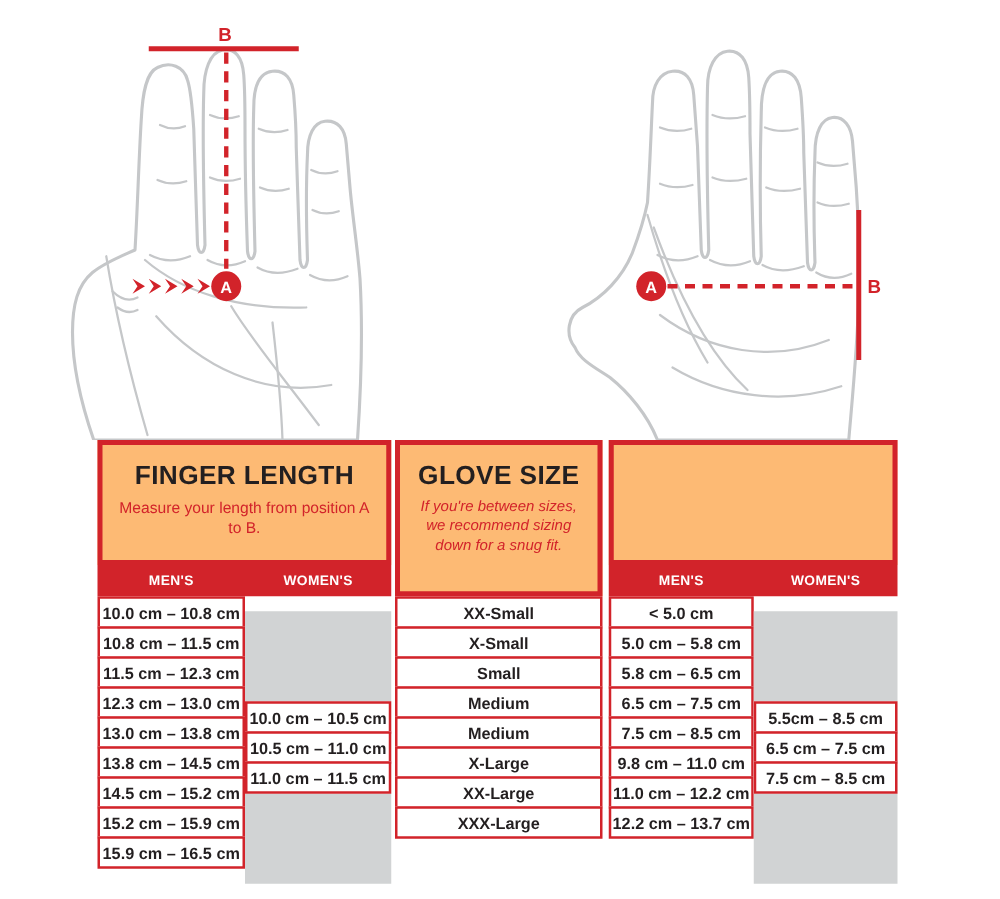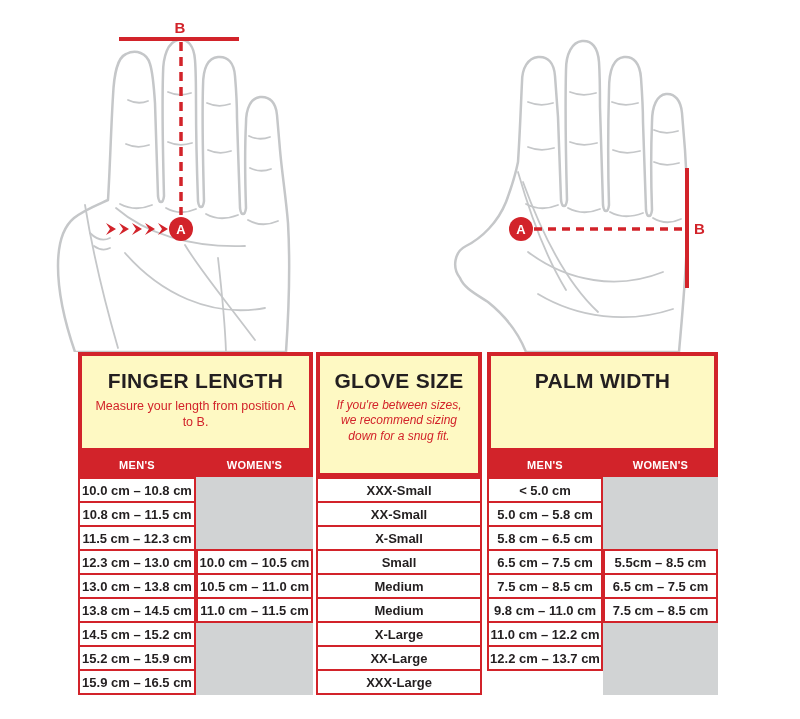--- a/index.html
+++ b/index.html
@@ -18,40 +18,40 @@
   .marker-letter{fill:#fff;font-weight:bold;font-size:13px;text-anchor:middle;}
   .b-letter{fill:var(--red);font-weight:bold;font-size:15px;}
   .chev{fill:var(--red);}
 
   
   .sec{position:absolute;top:352px;}
   #sec-finger{left:78px;width:235px;}
   #sec-glove{left:316px;width:166px;}
   #sec-palm{left:487px;width:231px;}
 
-  .hdr{position:absolute;left:0;right:0;top:0;background:#fef9c3;border:4px solid var(--red);
+  .hdr{position:absolute;left:0;right:0;top:0;background:#fdba74;border:4px solid var(--red);
        box-sizing:border-box;text-align:center;}
   .hdr-short{height:100px;}
   .hdr-tall{height:125px;}
   .hdr h2{margin:13px 4px 5px;font-size:21px;letter-spacing:.3px;color:var(--ink);
           font-weight:bold;white-space:nowrap;}
   .sub{color:var(--red);font-weight:normal;font-size:12.5px;line-height:1.28;padding:0 12px;}
   .sub-italic{font-style:italic;font-size:12px;padding:0 8px;}
 
   .band{position:absolute;left:0;right:0;top:100px;height:25px;background:var(--red);
         display:flex;color:#fff;font-weight:bold;font-size:11px;letter-spacing:.3px;}
   .band>div{display:flex;align-items:center;justify-content:center;}
 
   .rows{position:absolute;left:0;right:0;top:125px;height:218px;padding-left:43px;}
   .col{position:absolute;top:0;}
   .cell{box-sizing:border-box;height:26px;border:2px solid var(--red);background:#fff;
         display:flex;align-items:center;justify-content:center;
         font-weight:bold;font-size:13px;color:var(--ink);white-space:nowrap;}
   .col>.cell+.cell{margin-top:-2px;}
-  .graycol{background:var(--gray);height:218px;position:absolute;top:0;}
+  .graycol{background:var(--gray);height:218px;position:absolute;top:12px;}
   .graycol .cell{position:absolute;left:0;right:0;}
   .wr3{top:72px;} .wr4{top:96px;} .wr5{top:120px;}
 
   #fin-men{left:0;width:118px;} #fin-wom{left:118px;width:117px;}
   #glove-col{left:0;width:166px;}
   #palm-men{left:0;width:116px;} #palm-wom{left:116px;width:115px;}
 </style>
 </head>
 <body>
 
@@ -169,36 +169,34 @@
     </div>
   </div>
 
   <div class="sec" id="sec-glove">
     <div class="hdr hdr-tall">
       <h2>GLOVE SIZE</h2>
       <div class="sub sub-italic">If you're between sizes, we recommend sizing down for a snug fit.</div>
     </div>
     <div class="rows">
       <div class="col" id="glove-col">
-        <div class="cell">XXX-Small</div>
         <div class="cell">XX-Small</div>
         <div class="cell">X-Small</div>
         <div class="cell">Small</div>
         <div class="cell">Medium</div>
         <div class="cell">Medium</div>
         <div class="cell">X-Large</div>
         <div class="cell">XX-Large</div>
         <div class="cell">XXX-Large</div>
       </div>
     </div>
   </div>
 
   <div class="sec" id="sec-palm">
     <div class="hdr hdr-short">
-      <h2>PALM WIDTH</h2>
     </div>
     <div class="band">
       <div style="width:116px">MEN'S</div>
       <div style="width:115px">WOMEN'S</div>
     </div>
     <div class="rows">
       <div class="col" id="palm-men">
         <div class="cell">&lt; 5.0 cm</div>
         <div class="cell">5.0 cm – 5.8 cm</div>
         <div class="cell">5.8 cm – 6.5 cm</div>

